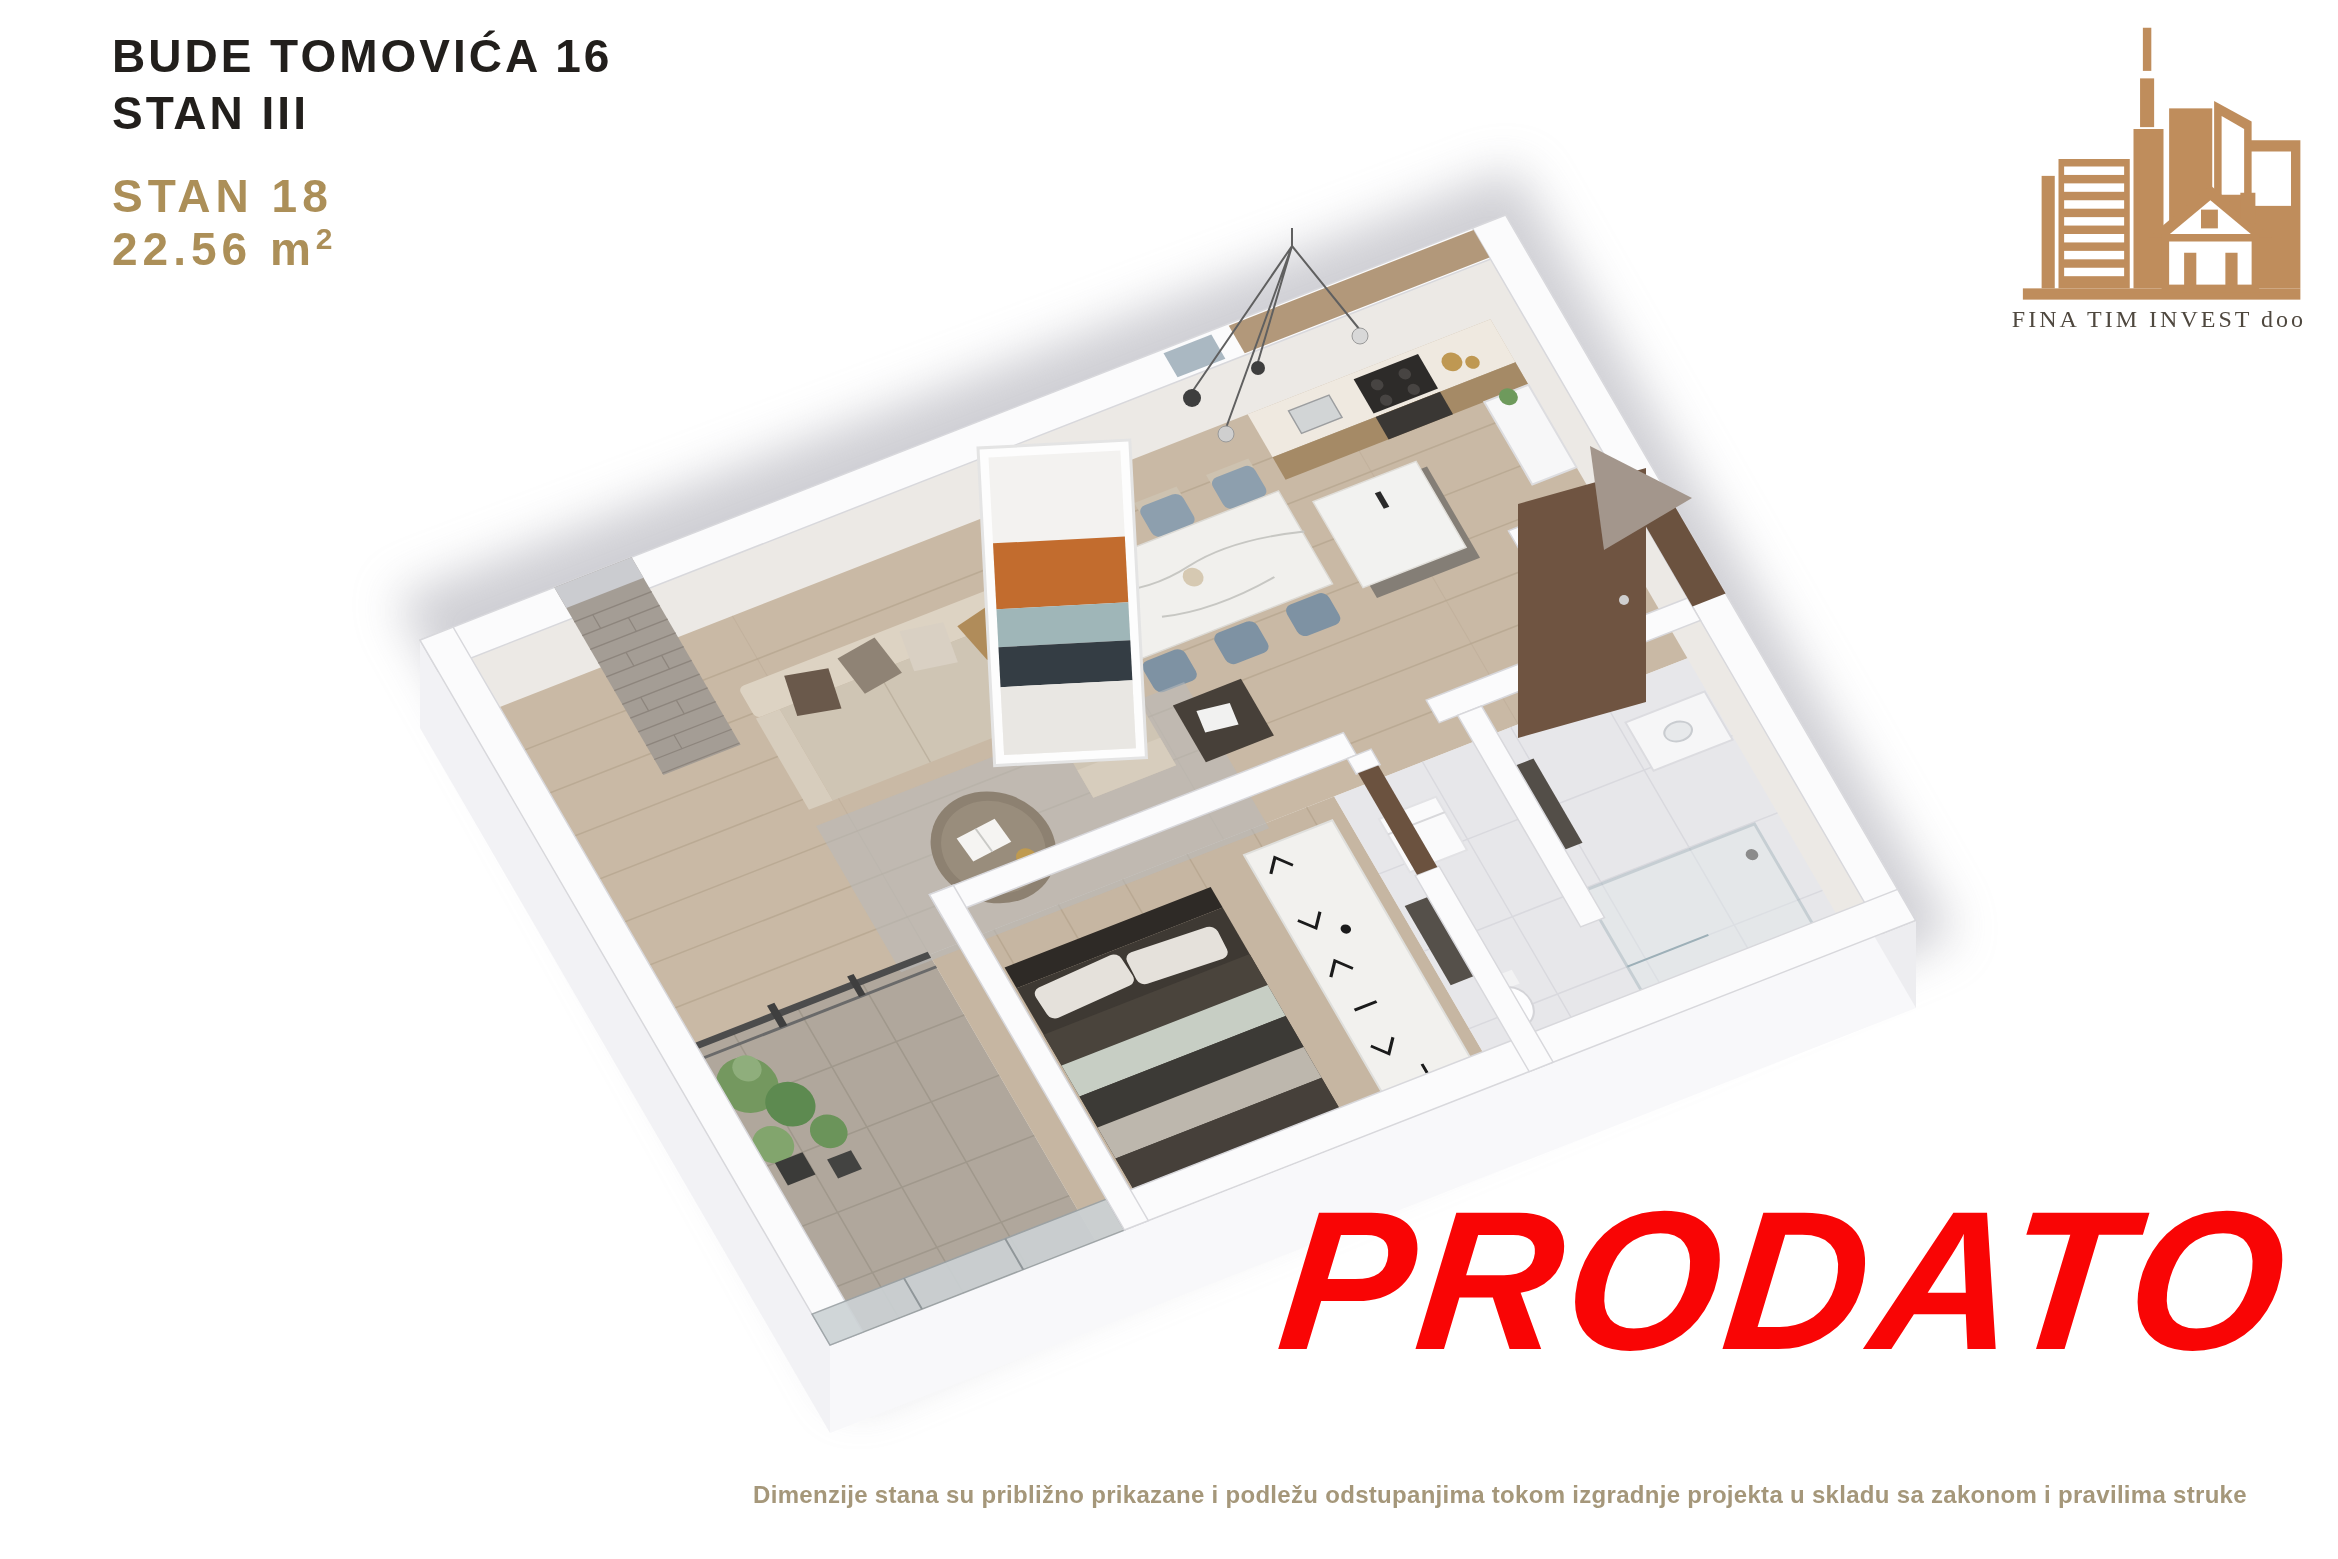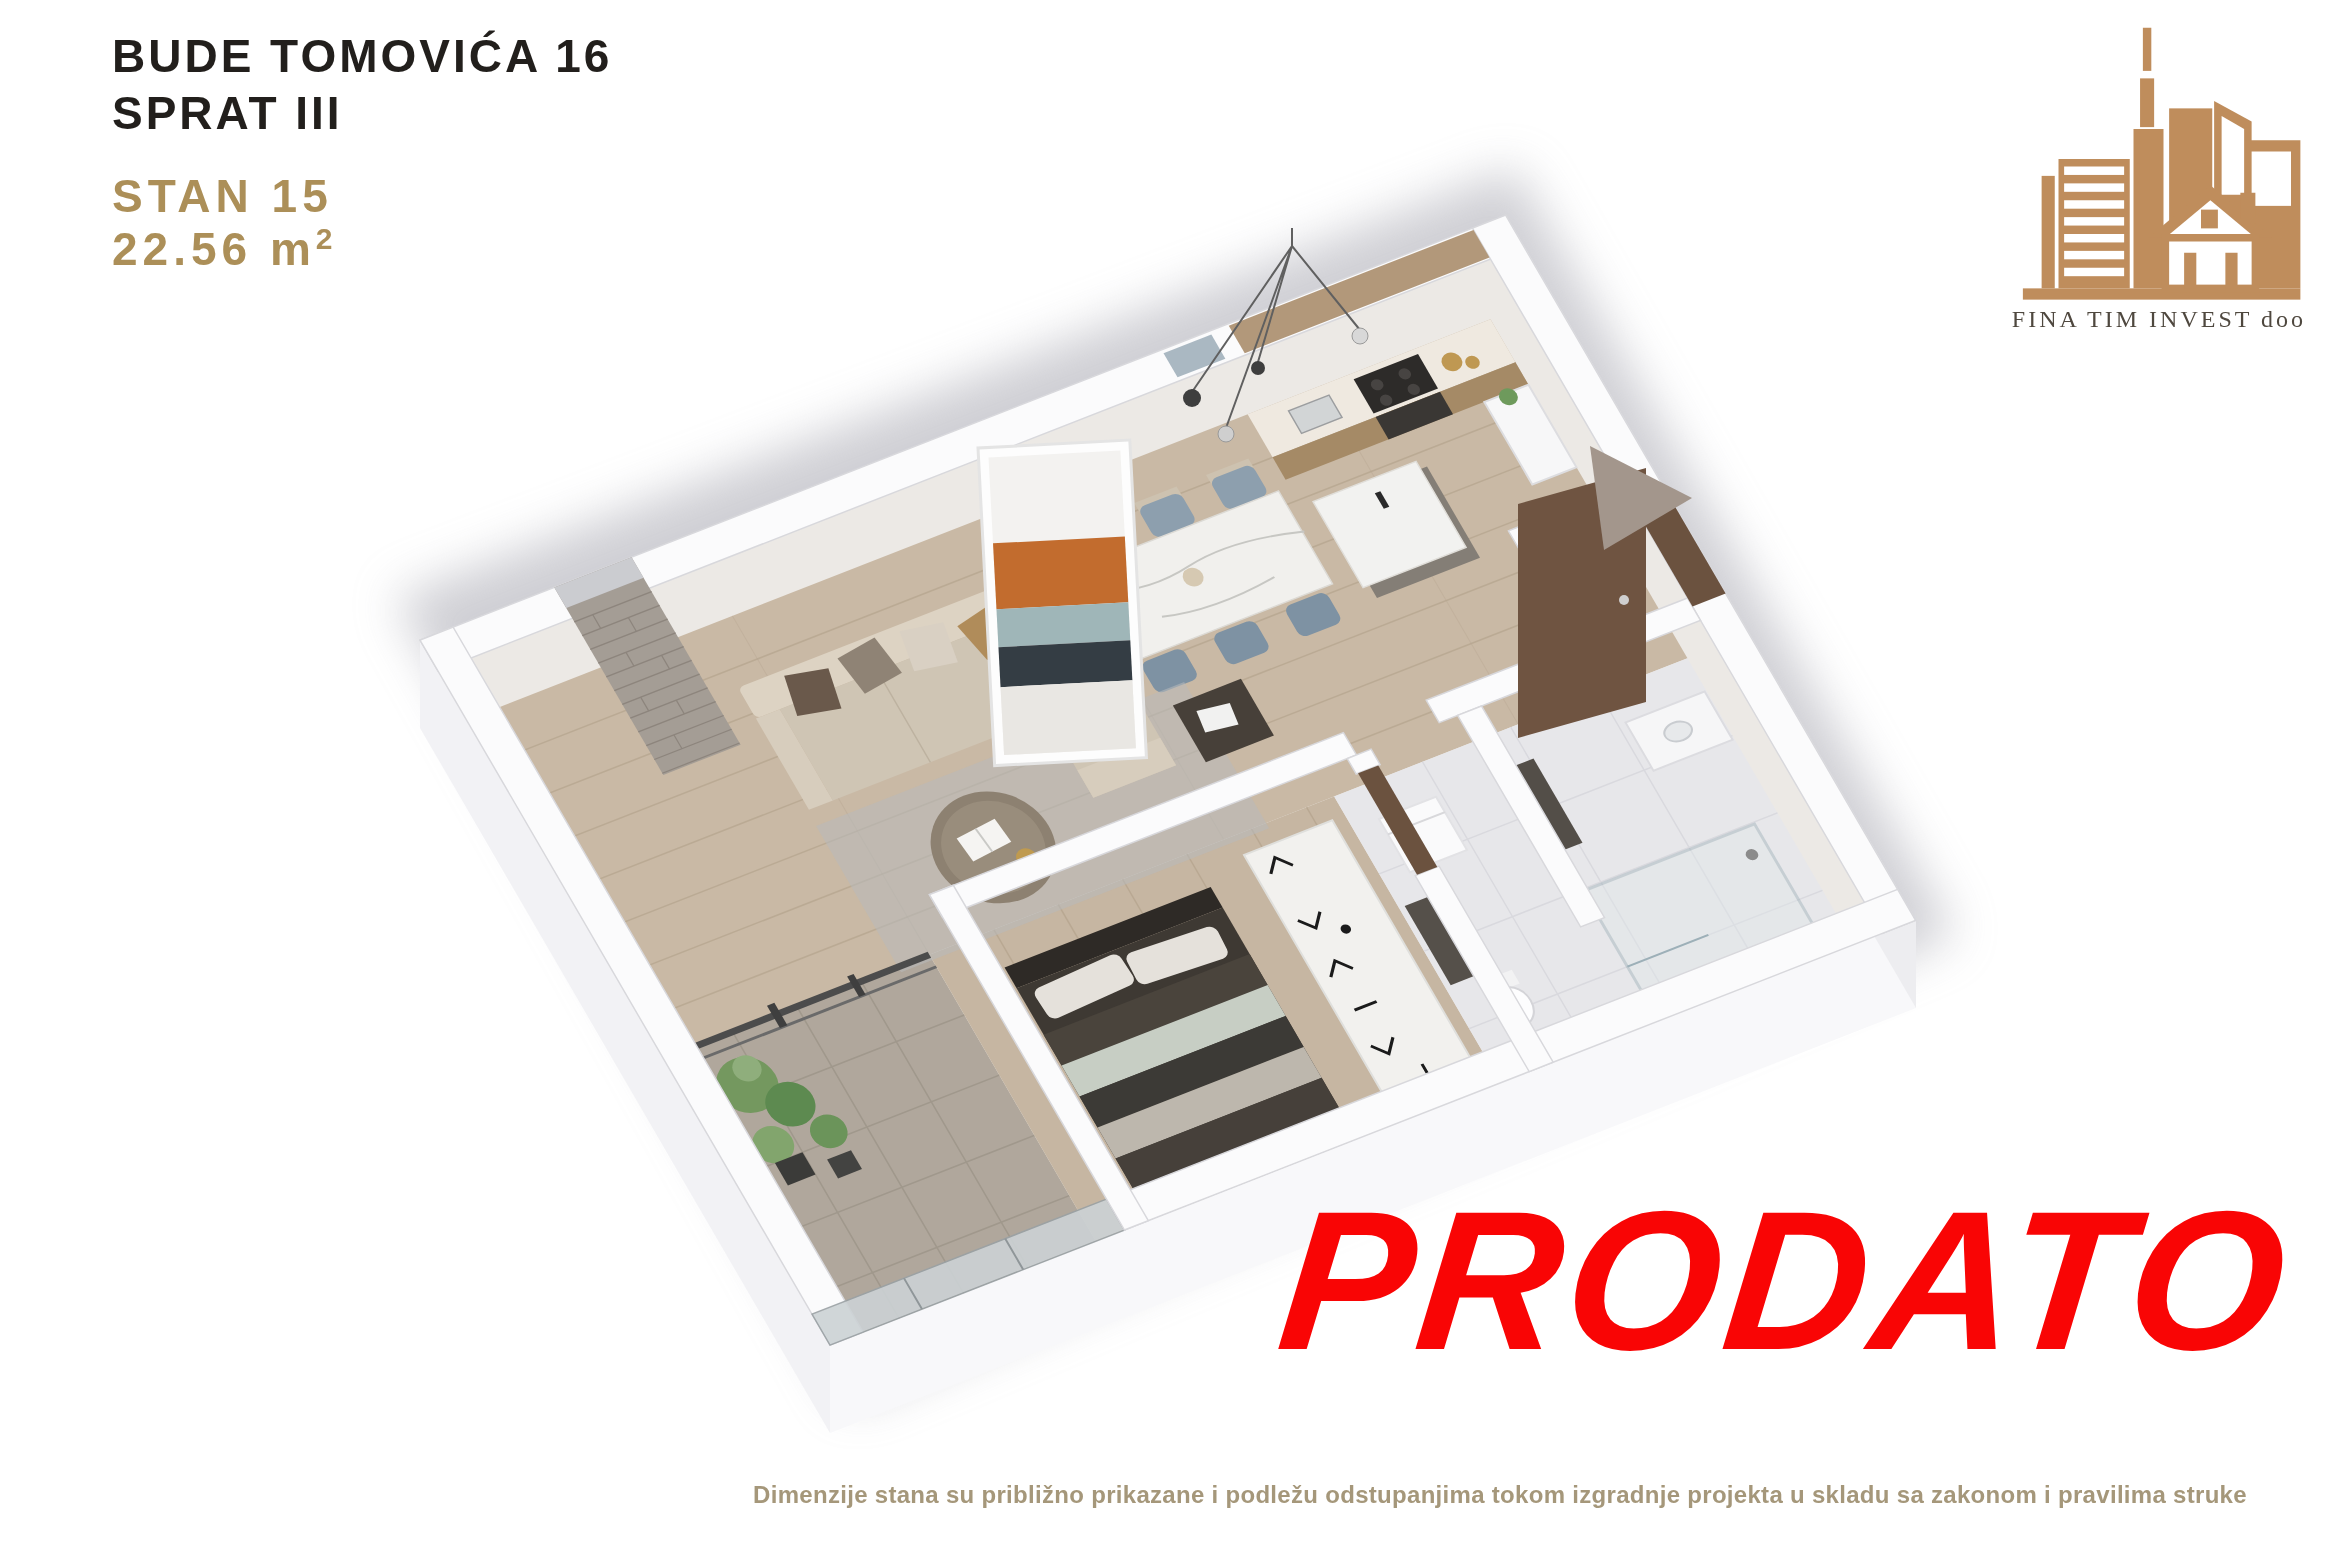--- a/index.html
+++ b/index.html
@@ -249,24 +249,24 @@
     <g>
       <polygon points="1518,504 1646,468 1646,702 1518,738" fill="#6f5441"></polygon>
       <circle cx="1624" cy="600" r="5" fill="#cfcfcf"></circle>
     </g>
 
     <polygon points="1590,446 1692,498 1604,550" fill="#a3968c"></polygon>
   </svg>
 
   <div class="addr">
     <div>BUDE TOMOVIĆA 16</div>
-    <div>SPRAT III</div>
+    <div>STAN III</div>
   </div>
   <div class="unit">
-    <div>STAN 15</div>
+    <div>STAN 18</div>
     <div><span>22.56 m</span><sup>2</sup></div>
   </div>
 
   <div class="logo-wrap">
     <svg width="300" height="290" viewBox="0 0 320 300">
       <g fill="#bf8d5c">
         <rect x="146" y="10" width="9" height="46"></rect>
         <rect x="143" y="64" width="15" height="52"></rect>
         <rect x="136" y="118" width="32" height="170"></rect>
         <rect x="38" y="168" width="14" height="120"></rect>

